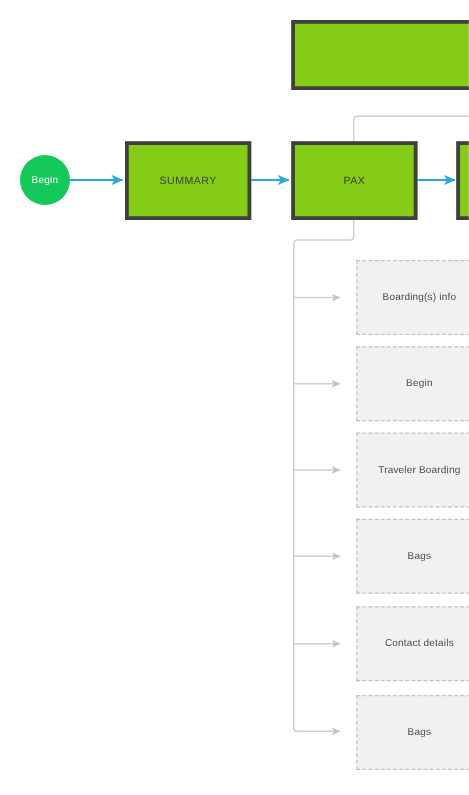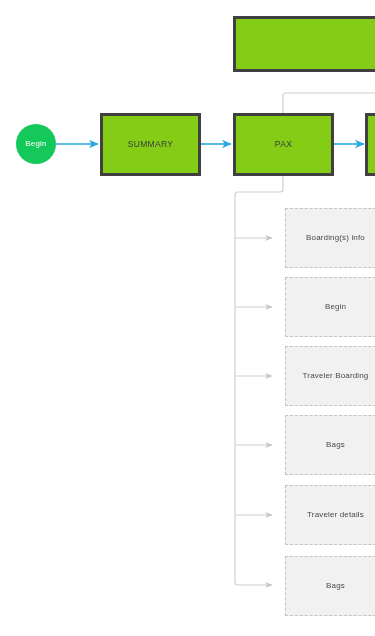--- a/index.html
+++ b/index.html
@@ -135,20 +135,20 @@
 
   <div class="node node-dashed" style="left:285px; top:346px; width:101px; height:60px;">
     <span class="node-label">Traveler Boarding</span>
   </div>
 
   <div class="node node-dashed" style="left:285px; top:415px; width:101px; height:60px;">
     <span class="node-label">Bags</span>
   </div>
 
   <div class="node node-dashed" style="left:285px; top:485px; width:101px; height:60px;">
-    <span class="node-label">Traveler details</span>
+    <span class="node-label">Contact details</span>
   </div>
 
   <div class="node node-dashed" style="left:285px; top:556px; width:101px; height:60px;">
     <span class="node-label">Bags</span>
   </div>
 
 </div>
 
 </body></html>

